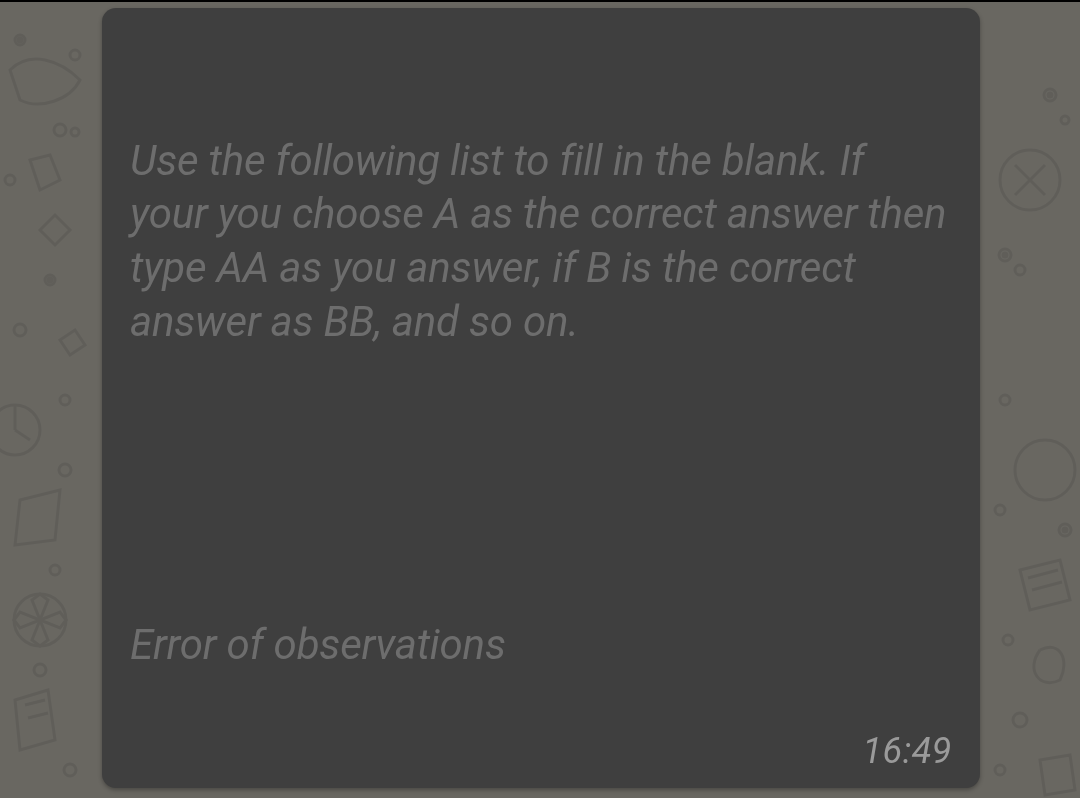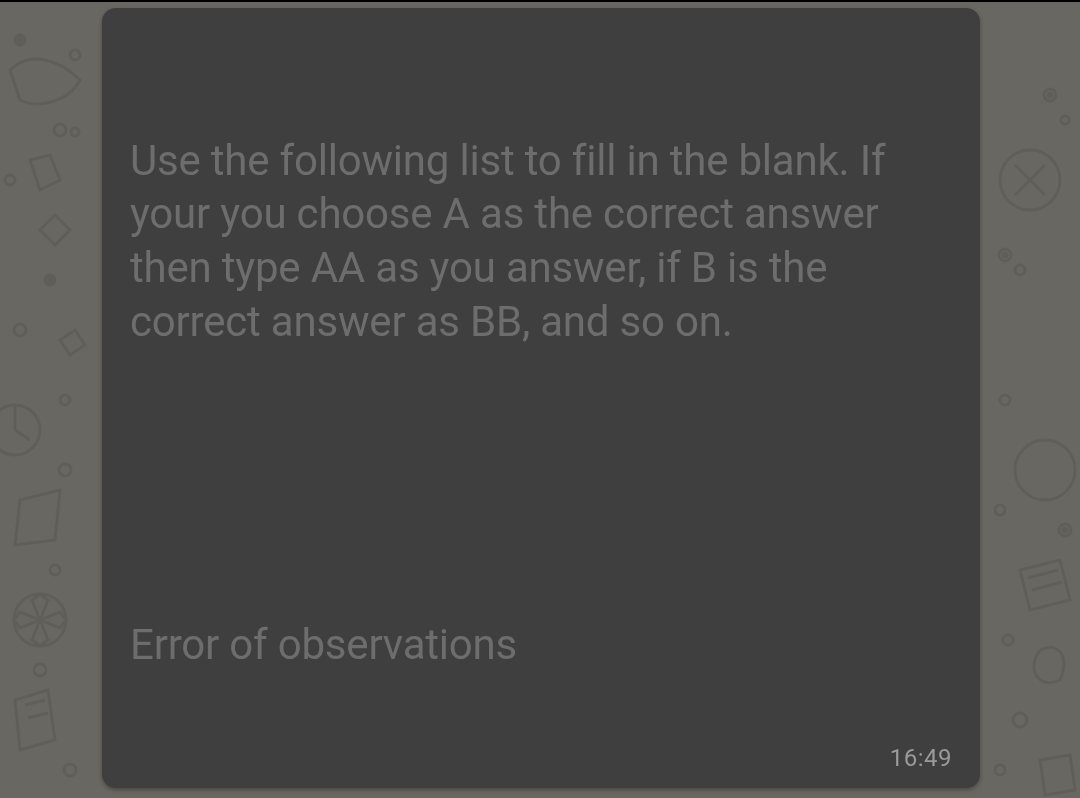--- a/index.html
+++ b/index.html
@@ -31,40 +31,41 @@
       position: absolute;
       top: 8px;
       left: 102px;
       width: 878px;
       height: 780px;
       background: #3f3f3f;
       border-radius: 14px;
       box-shadow: 0 2px 4px rgba(0,0,0,0.3);
       padding: 18px 28px 18px 28px;
       color: #686868;
+      font-style: italic;
     }
     .msg-text {
       font-size: 42px;
       line-height: 1.28;
       color: #6d6d6d;
       white-space: pre-wrap;
       letter-spacing: -0.2px;
     }
     .msg-text .block {
       display: block;
     }
     .msg-text .gap {
       display: block;
       height: 54px;
     }
     .timestamp {
       position: absolute;
       right: 28px;
       bottom: 16px;
-      font-size: 24px;
+      font-size: 36px;
       color: #9a9a9a;
       letter-spacing: 0.5px;
     }
     .top-bar {
       position: absolute;
       top: 0; left: 0; right: 0;
       height: 2px;
       background: #000;
     }
   </style>

